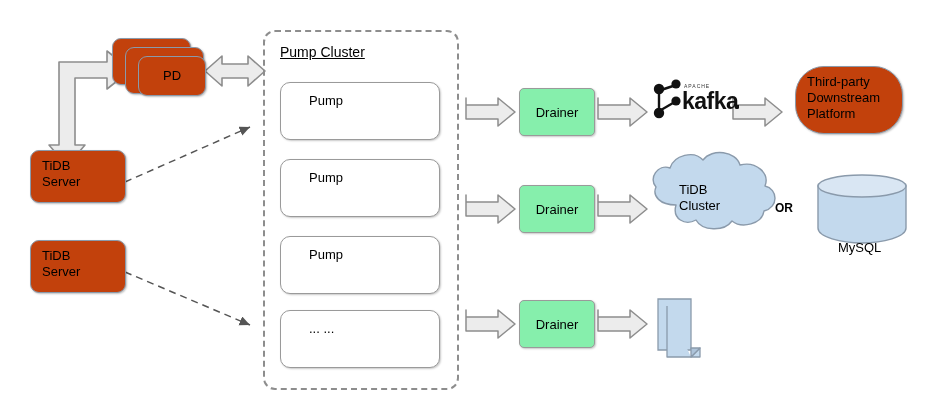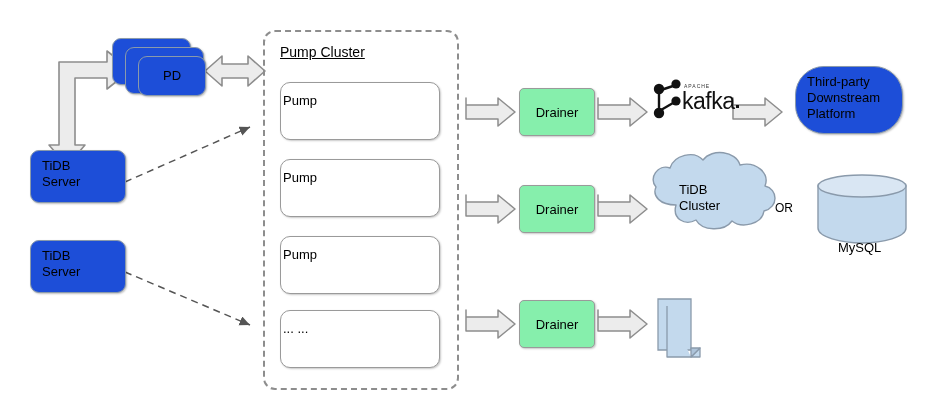--- a/index.html
+++ b/index.html
@@ -16,39 +16,39 @@
     height: 402px;
     background: #ffffff;
     overflow: hidden;
   }
   .node {
     position: absolute;
     box-sizing: border-box;
   }
   
   .bluebox {
-    background: #1d4ed8;
+    background: #c2410c;
     border: 1px solid #8a9aab;
     border-radius: 9px;
     box-shadow: 1px 1px 2px rgba(0,0,0,0.25);
     color: #000000;
     font-size: 13px;
     line-height: 16px;
     padding: 7px 0 0 11px;
     white-space: pre-line;
   }
   
   .whitebox {
     background: #ffffff;
     border: 1px solid #9a9a9a;
     border-radius: 10px;
     box-shadow: 1px 1px 2px rgba(0,0,0,0.22);
     color: #000000;
     font-size: 13px;
-    padding: 10px 0 0 2px;
+    padding: 10px 0 0 28px;
   }
   
   .drainer {
     background: #86efac;
     border: 1px solid #9a9a9a;
     border-radius: 5px;
     box-shadow: 1px 1px 2px rgba(0,0,0,0.22);
     color: #000000;
     font-size: 13px;
     display: flex;
@@ -69,21 +69,21 @@
   
   .label {
     position: absolute;
     font-size: 13px;
     line-height: 16px;
     color: #000000;
     white-space: pre-line;
   }
   .or-label {
     font-size: 12px;
-    font-weight: normal;
+    font-weight: bold;
     text-align: center;
   }
   svg { display: block; }
   .svg-layer {
     position: absolute;
     left: 0; top: 0;
     width: 939px;
     height: 402px;
     pointer-events: none;
   }
@@ -196,21 +196,21 @@
   <div class="node whitebox" style="left:280px; top:159px; width:160px; height:58px;">Pump</div>
   <div class="node whitebox" style="left:280px; top:236px; width:160px; height:58px;">Pump</div>
   <div class="node whitebox" style="left:280px; top:310px; width:160px; height:58px;">... ...</div>
 
   <div class="node drainer" style="left:519px; top:88px; width:76px; height:48px;">Drainer</div>
   <div class="node drainer" style="left:519px; top:185px; width:76px; height:48px;">Drainer</div>
   <div class="node drainer" style="left:519px; top:300px; width:76px; height:48px;">Drainer</div>
 
   <div class="node" style="left:682px; top:84px; width:60px; height:32px;">
     <div style="position:absolute; left:2px; top:-1px; font-size:5px; letter-spacing:1px; color:#333333;">APACHE</div>
-    <div style="position:absolute; left:0; top:4px; font-size:23px; font-weight:normal; color:#111111; letter-spacing:-0.5px;">kafka</div>
+    <div style="position:absolute; left:0; top:4px; font-size:23px; font-weight:bold; color:#111111; letter-spacing:-0.5px;">kafka</div>
     <div style="position:absolute; left:54px; top:21px; width:3px; height:3px; background:#111111;"></div>
   </div>
 
   <div class="node bluebox" style="left:795px; top:66px; width:108px; height:68px;border-radius:29px;">Third-party
 Downstream
 Platform</div>
 
   <div class="label" style="left:679px; top:182px;">TiDB
 Cluster</div>
 

